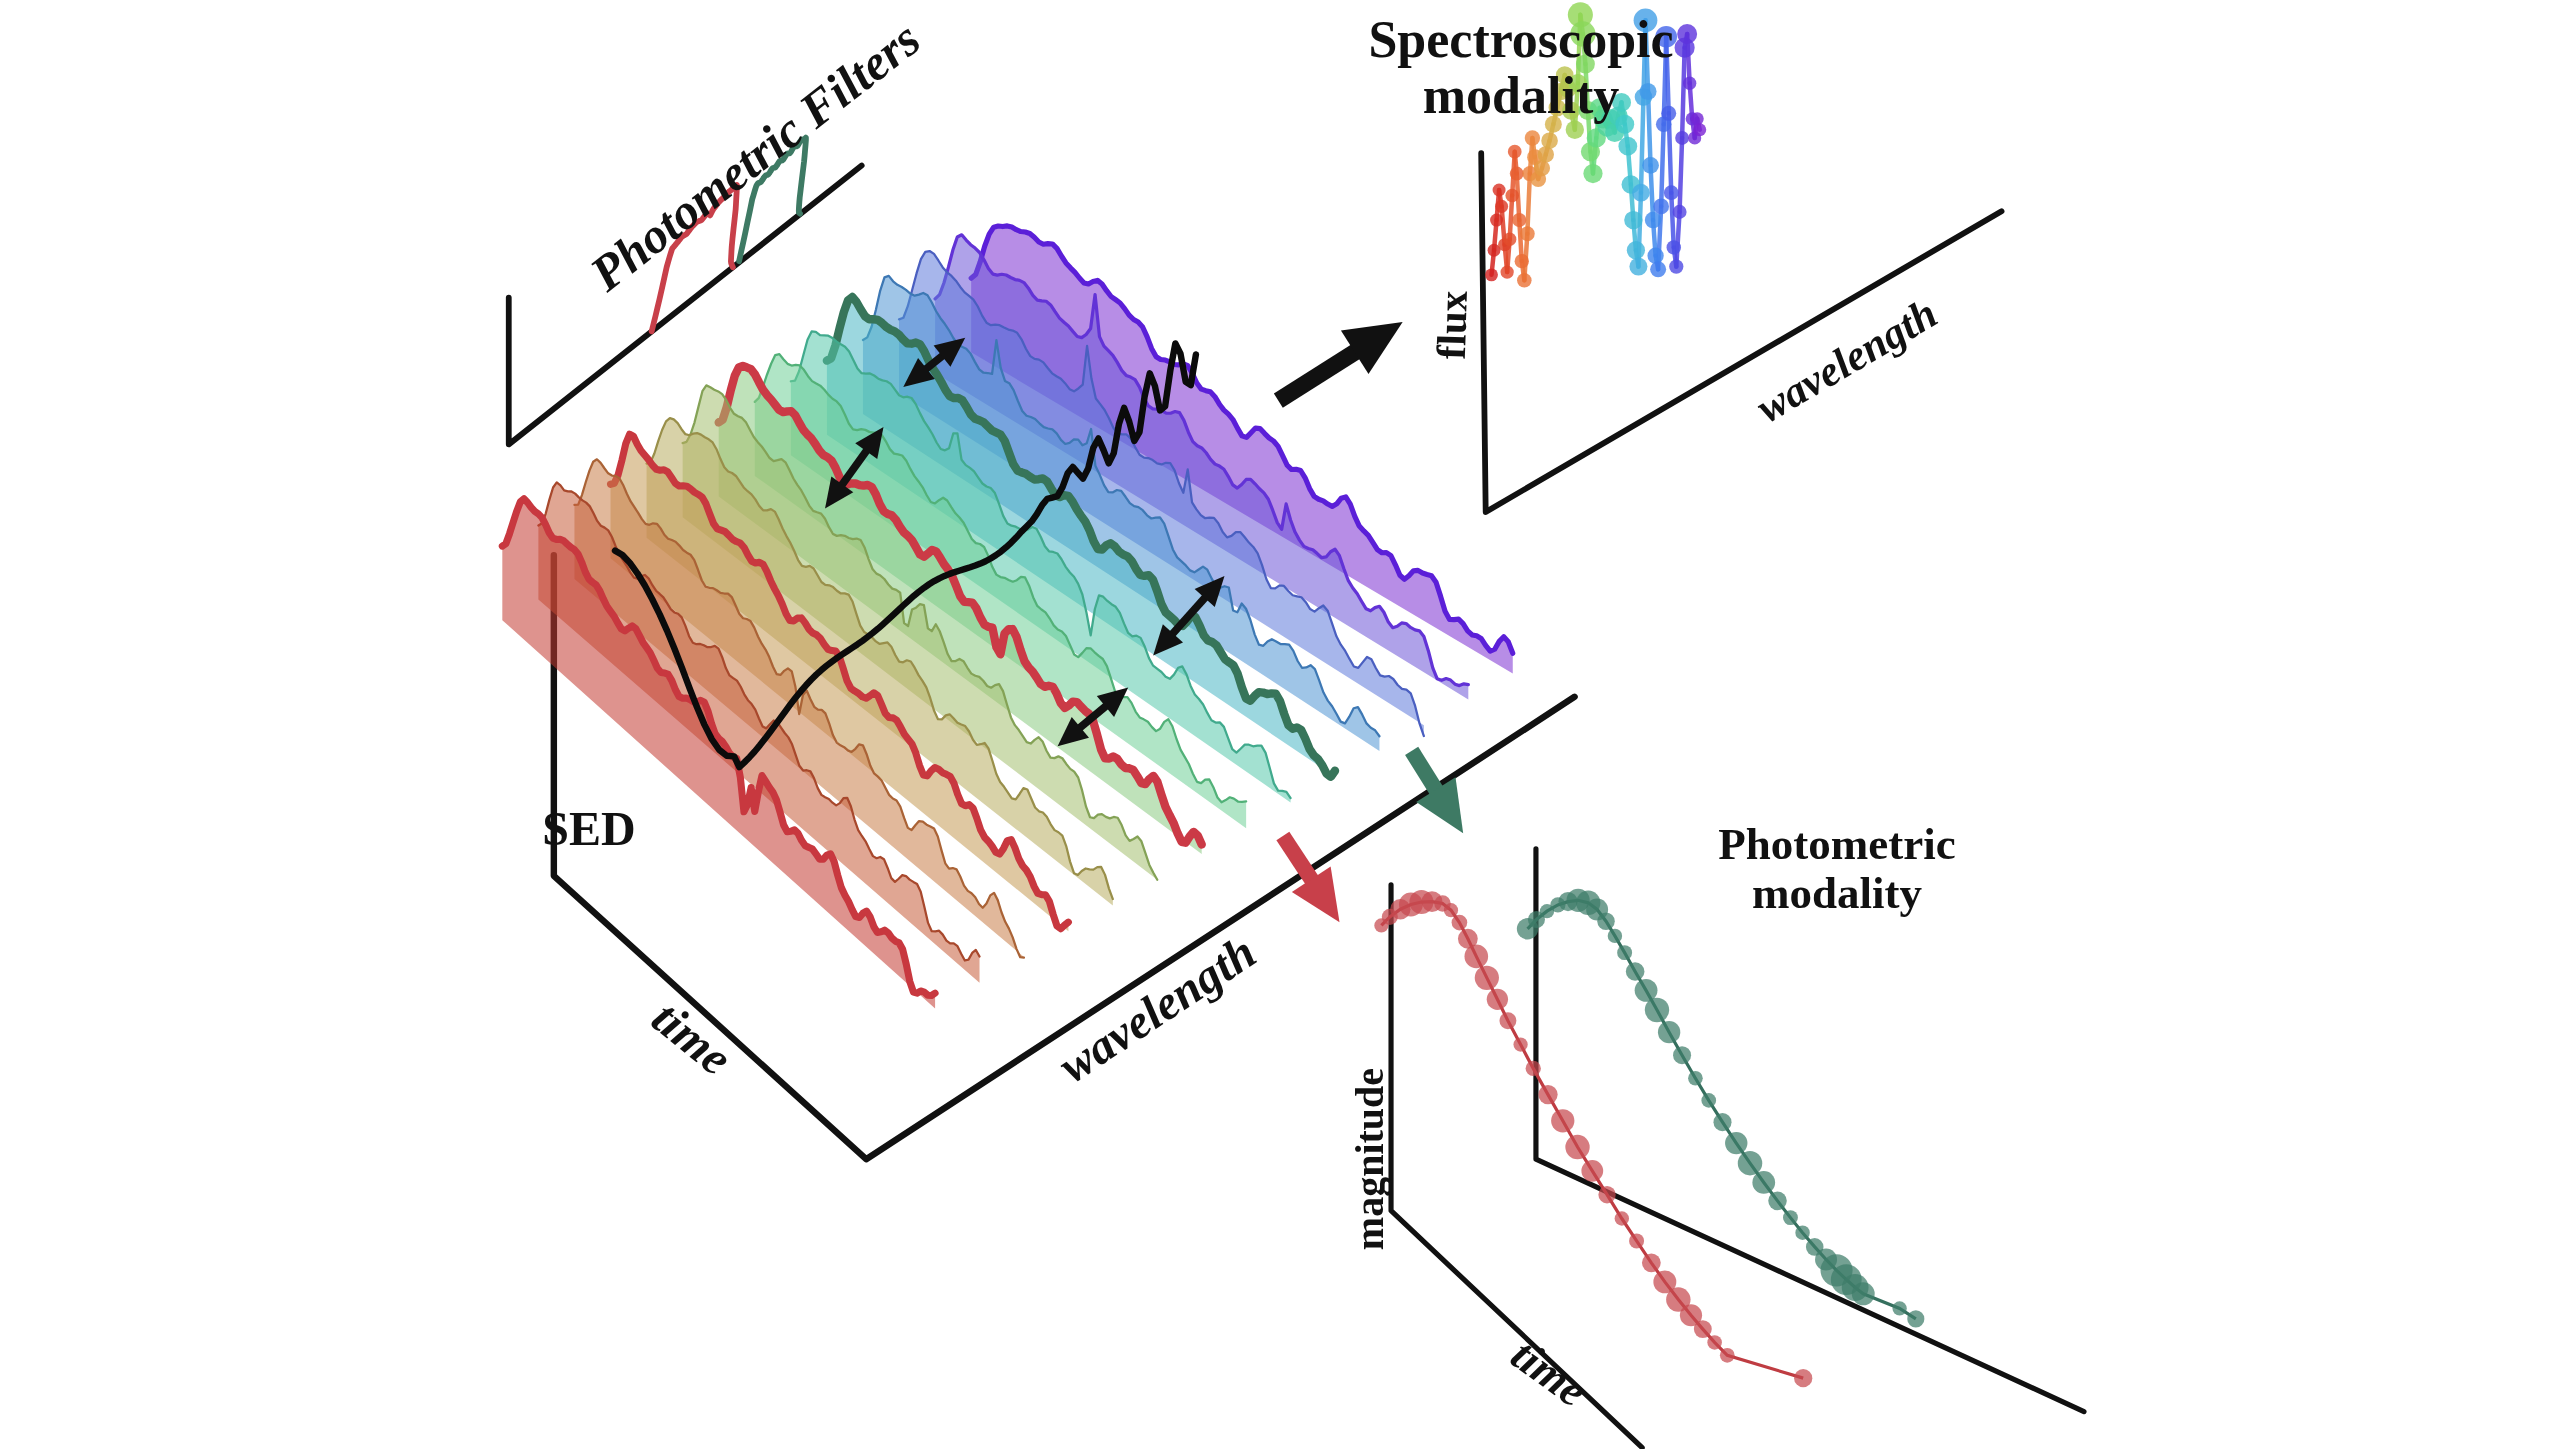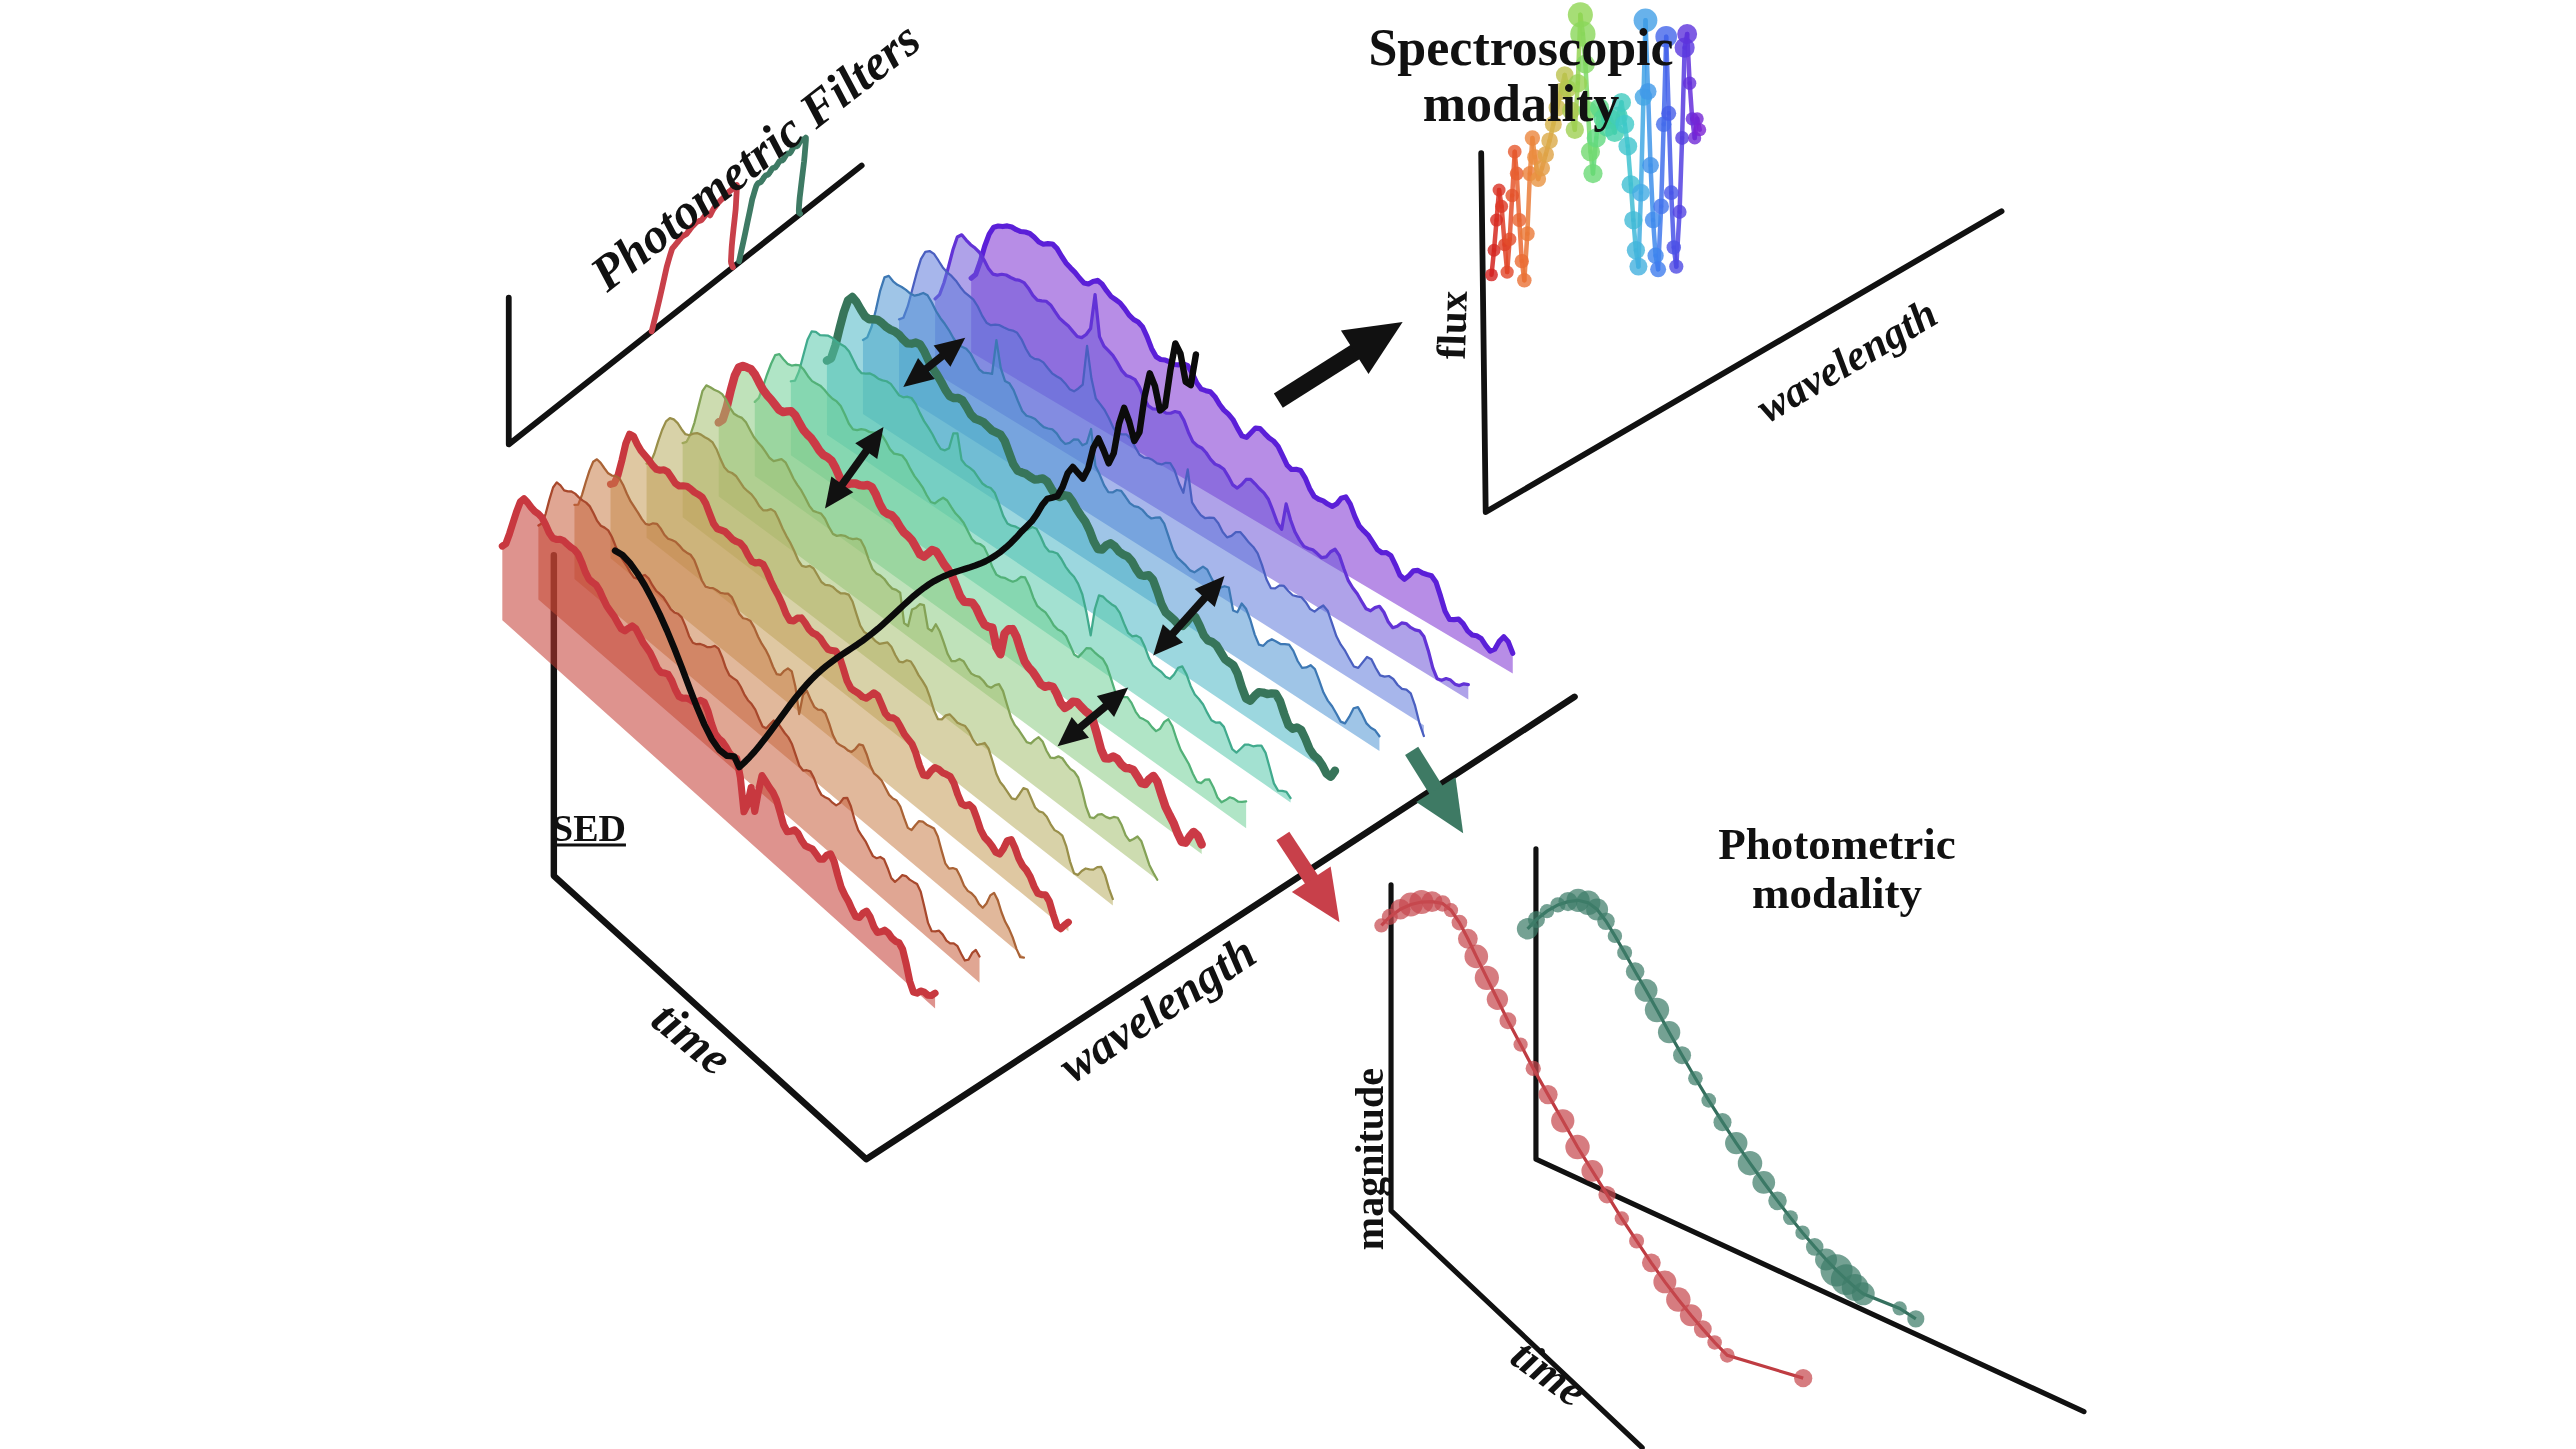--- a/index.html
+++ b/index.html
@@ -314,31 +314,31 @@
           <circle cx="2880.68" cy="1999.25" r="20.798369460813266" fill="#3e7d6a" fill-opacity="0.72"></circle>
           <circle cx="2893.24" cy="2009" r="17.784898161156104" fill="#3e7d6a" fill-opacity="0.72"></circle>
           <circle cx="2949.76" cy="2031.75" r="11.120426074098251" fill="#3e7d6a" fill-opacity="0.72"></circle>
           <circle cx="2974.88" cy="2048" r="13.290425973918587" fill="#3e7d6a" fill-opacity="0.72"></circle>
         </g>
       </g>
     </svg>
 
   <div class="label italic" style="left:755px;top:156px;font-size:50px;--r:-38deg;">Photometric Filters</div>
 
-  <div class="label center" style="left:1521px;top:76px;font-size:52px;">
+  <div class="label center" style="left:1521px;top:68px;font-size:52px;">
     <div>Spectroscopic</div>
     <div>modality</div>
   </div>
 
   <div class="label center" style="left:1837px;top:869px;font-size:45px;">
     <div>Photometric</div>
     <div>modality</div>
   </div>
 
-  <div class="label" style="left:589px;top:829px;font-size:38px;text-decoration:underline;">SED</div>
+  <div class="label" style="left:589px;top:829px;font-size:48px;">SED</div>
 
   <div class="label italic" style="left:692px;top:1038px;font-size:48px;--r:39deg;">time</div>
 
   <div class="label italic" style="left:1157px;top:1009px;font-size:48px;--r:-33.5deg;">wavelength</div>
 
   <div class="label" style="left:1452px;top:325px;font-size:41px;--r:-88deg;">flux</div>
 
   <div class="label italic" style="left:1847px;top:361px;font-size:43px;--r:-30.5deg;">wavelength</div>
 
   <div class="label" style="left:1370px;top:1159px;font-size:40px;--r:-90deg;">magnitude</div>

